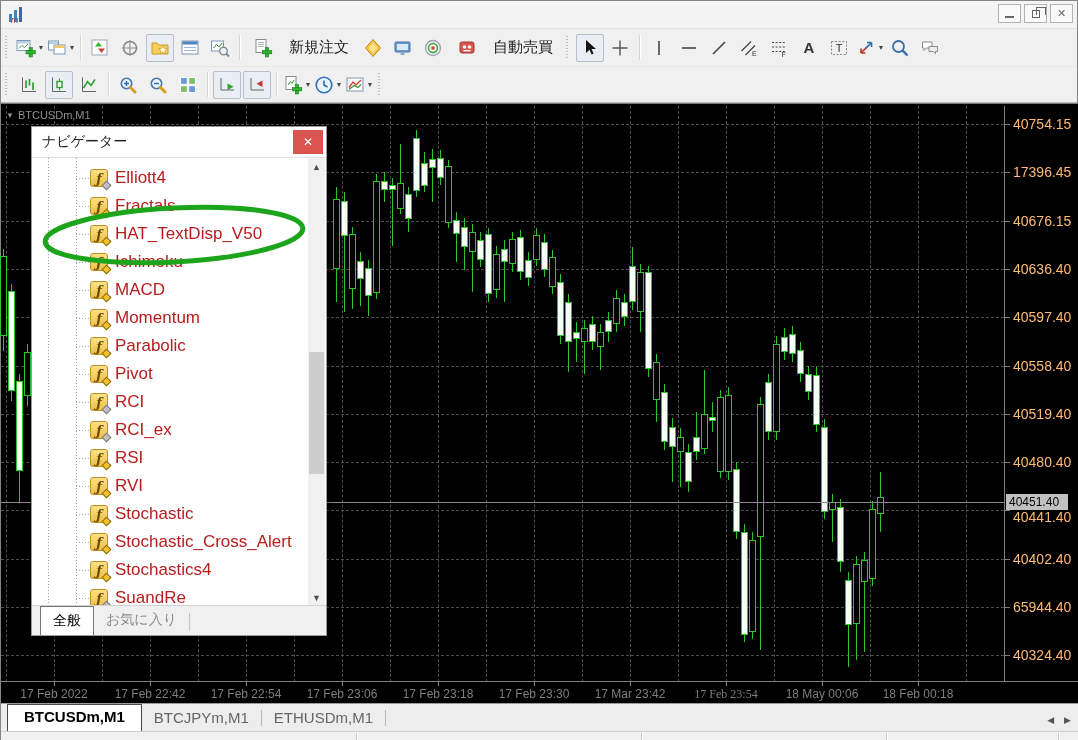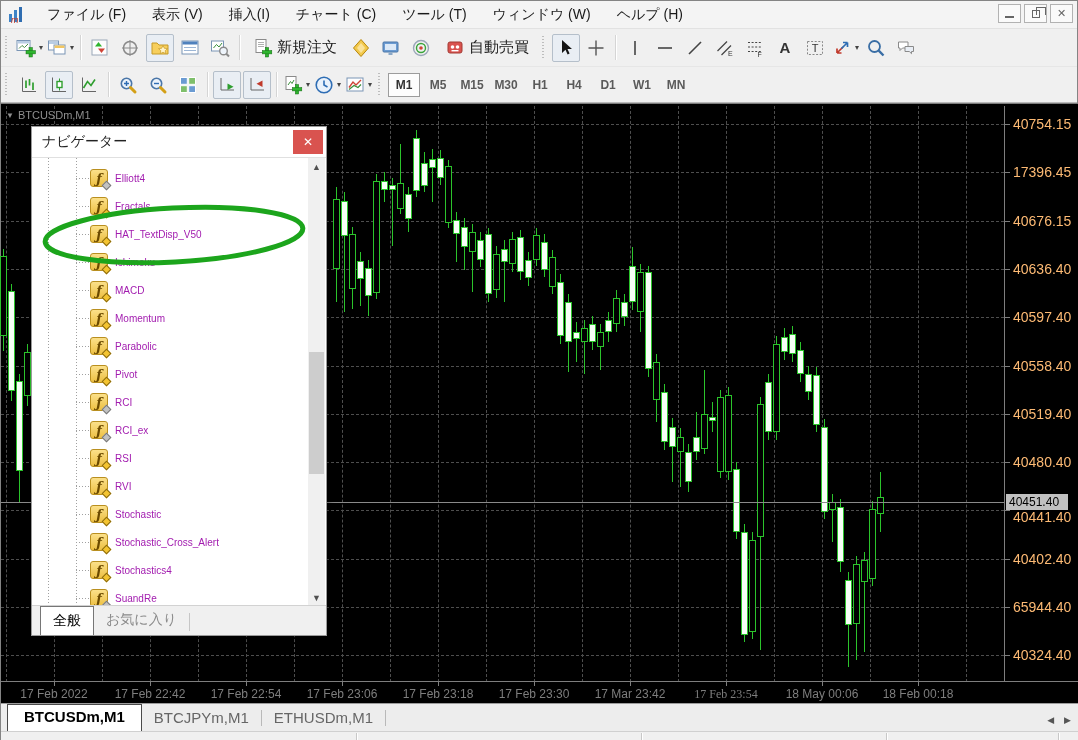--- a/index.html
+++ b/index.html
@@ -25,21 +25,21 @@
   .row1 { top:28px; height:38px; border-bottom:1px solid #e6e6e6; }
   .row2 { top:66px; height:36px; border-bottom:1px solid #b9b9b9; }
   .tbgroup { display:flex; align-items:center; }
   .grip { width:5px; height:24px; margin:0 5px 0 3px;
           background-image:repeating-linear-gradient(180deg,#bdbdbd 0 1px,transparent 1px 3px);
           background-size:2px 100%; background-repeat:repeat-y; background-position:1px 0; }
   .tsep { width:1px; height:25px; background:#d5d5d5; box-shadow:1px 0 0 #fff; margin:0 4px; }
   .tbtn { height:28px; min-width:28px; display:flex; align-items:center; justify-content:center;
           border:1px solid transparent; border-radius:2px; margin:0 1px; cursor:default; }
   .tbtn.active { background:#e9eef4; border-color:#b5bfca; }
-  .tbtn .tlabel { font-size:15px; color:#1a1a1a; margin-left:4px; white-space:nowrap; }
+  .tbtn .tlabel { font-size:15px; color:#1a1a1a; margin-left:16px; white-space:nowrap; }
   .tbtn.with-label { padding:0 7px; }
   .ticon { display:flex; align-items:center; justify-content:center; width:20px; height:20px; }
   .caret { font-size:8px; color:#444; margin-left:3px; }
   .tf-btn { min-width:32px; height:24px; margin:0 1px; display:flex; align-items:center; justify-content:center;
             font-size:12px; font-weight:bold; color:#5a5a5a; border:1px solid transparent; }
   .tf-btn.active { background:#fdfdfd; border-color:#9c9c9c; color:#333; }
 
   
   .chart-region { position:absolute; left:0; top:102px; width:1078px; height:578px; background:#000;
                   border-top:1px solid #7c7c7c; }
@@ -77,21 +77,21 @@
   .nav-item { position:absolute; left:0; width:276px; height:28px; display:flex; align-items:center; }
   .stub { display:inline-block; margin-left:43px; width:14px; height:1px;
           background-image:repeating-linear-gradient(90deg,#a0a0a0 0 1px,transparent 1px 3px); }
   .ficon { position:relative; width:18px; height:18px; border:1px solid #b98f1f; border-radius:3px;
            background:linear-gradient(#fbe08a,#edc043); display:flex; align-items:center; justify-content:center;
            font:italic bold 13px "DejaVu Serif", serif; color:#6b4a00; flex:0 0 18px; }
   .dia { position:absolute; right:-3px; bottom:-3px; width:7px; height:7px; transform:rotate(45deg);
          border:1px solid #8a6a10; }
   .dia.yellow { background:#f4c430; }
   .dia.gray { background:#c2c2c2; border-color:#7a7a7a; }
-  .nav-label { margin-left:7px; font-size:10px; color:#a21caf; white-space:nowrap; }
+  .nav-label { margin-left:7px; font-size:17px; color:#b91c1c; white-space:nowrap; }
   .nav-scroll { position:absolute; right:0; top:0; bottom:0; width:17px; background:#f0f0f0; }
   .ns-arrow { position:absolute; left:0; width:17px; height:17px; color:#505050; font-size:9px;
               display:flex; align-items:center; justify-content:center; }
   .ns-thumb { position:absolute; left:1px; width:15px; background:#cdcdcd; }
   .nav-ellipse { position:absolute; left:2px; top:72px; pointer-events:none; }
   .nav-tabs { position:absolute; left:0; right:0; bottom:0; height:30px; background:#f0f0f0;
               border-top:1px solid #d2d2d2; display:flex; align-items:flex-end; }
   .nav-tab { font-size:14px; padding:4px 12px 6px; color:#8a8a8a; display:flex; align-items:center; }
   .nav-tab.active { background:#fff; border:1px solid #767676; border-bottom:none; color:#000;
                     margin-left:8px; height:29px; padding-top:6px; }
@@ -116,29 +116,20 @@
 
   <div class="menubar">
     <span class="app-icon" id="app-icon">
         <svg width="18" height="18" viewBox="0 0 18 18">
           <rect x="1" y="8" width="3" height="8" fill="#3e83c6"></rect>
           <rect x="6" y="4" width="3" height="12" fill="#3e83c6"></rect>
           <rect x="11" y="1" width="3" height="15" fill="#2f6db1"></rect>
           <text x="3" y="17" font-size="9" fill="#c0392b" font-style="italic">m</text>
         </svg>
       </span>
-    <div id="menu-items" style="display:flex">
-        <div class="menu-item">ファイル (F)</div>
-        <div class="menu-item">表示 (V)</div>
-        <div class="menu-item">挿入(I)</div>
-        <div class="menu-item">チャート (C)</div>
-        <div class="menu-item">ツール (T)</div>
-        <div class="menu-item">ウィンドウ (W)</div>
-        <div class="menu-item">ヘルプ (H)</div>
-      </div>
     <div class="winbtns" id="win-btns">
         <div class="winbtn">
           <span class="g-min"></span>
         </div>
         <div class="winbtn">
           <span class="g-restore"></span>
         </div>
         <div class="winbtn">✕</div>
       </div>
   </div>
@@ -479,31 +470,20 @@
             <svg width="20" height="20" viewBox="0 0 20 20">
               <rect x="2" y="3" width="16" height="13" fill="#fff" stroke="#7a95b5"></rect>
               <polyline points="4,12.5 8,7 11,10 16,5" fill="none" stroke="#d04437" stroke-width="1.4"></polyline>
               <polyline points="4,14.5 9,10.5 13,12.5 16,9.5" fill="none" stroke="#3a8f3a" stroke-width="1.2"></polyline>
             </svg>
           </span>
           <span class="caret">▾</span>
         </div>
       </div>
     <div class="grip"></div>
-    <div class="tbgroup" id="tb-periods">
-        <div class="tf-btn active">M1</div>
-        <div class="tf-btn">M5</div>
-        <div class="tf-btn">M15</div>
-        <div class="tf-btn">M30</div>
-        <div class="tf-btn">H1</div>
-        <div class="tf-btn">H4</div>
-        <div class="tf-btn">D1</div>
-        <div class="tf-btn">W1</div>
-        <div class="tf-btn">MN</div>
-      </div>
   </div>
 
   <div class="chart-region">
     <div id="plot">
       <div id="grid">
           <div class="gridv" style="left: 5px; border-color: rgb(78, 78, 78);"></div>
           <div class="gridv" style="left: 53px; border-color: rgb(78, 78, 78);"></div>
           <div class="gridv" style="left: 101px; border-color: rgb(78, 78, 78);"></div>
           <div class="gridv" style="left: 149px; border-color: rgb(78, 78, 78);"></div>
           <div class="gridv" style="left: 197px; border-color: rgb(78, 78, 78);"></div>

